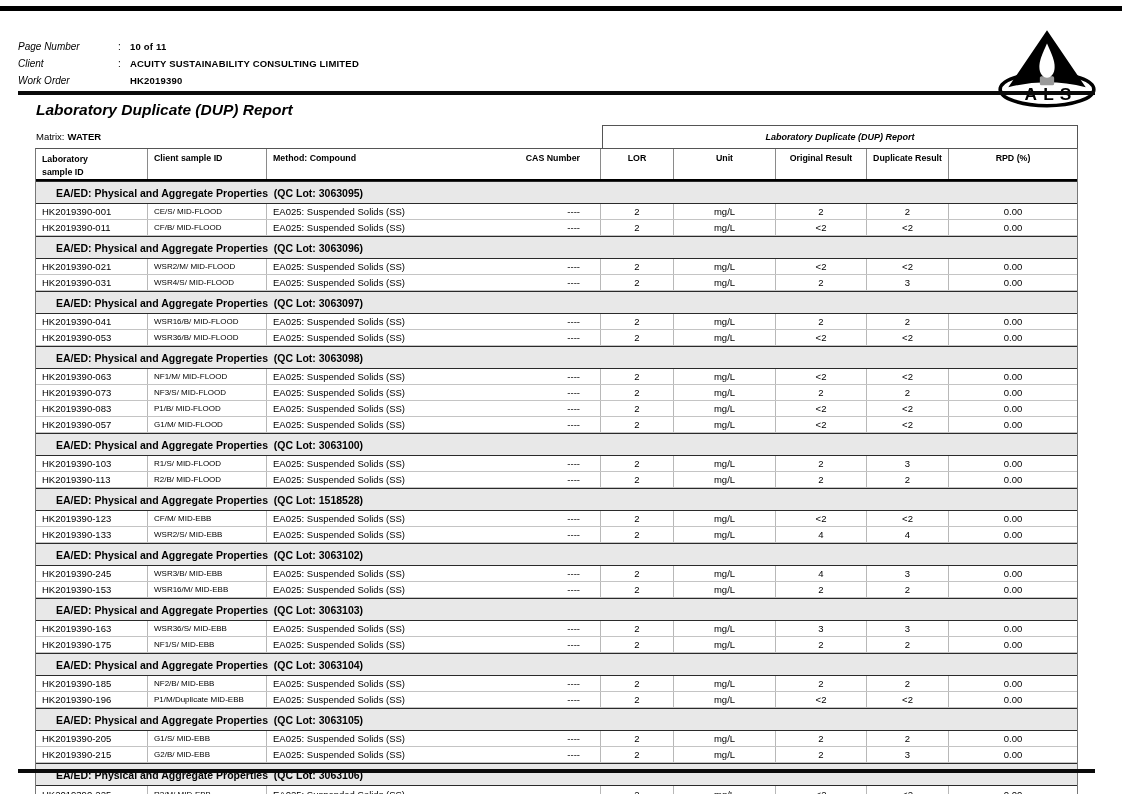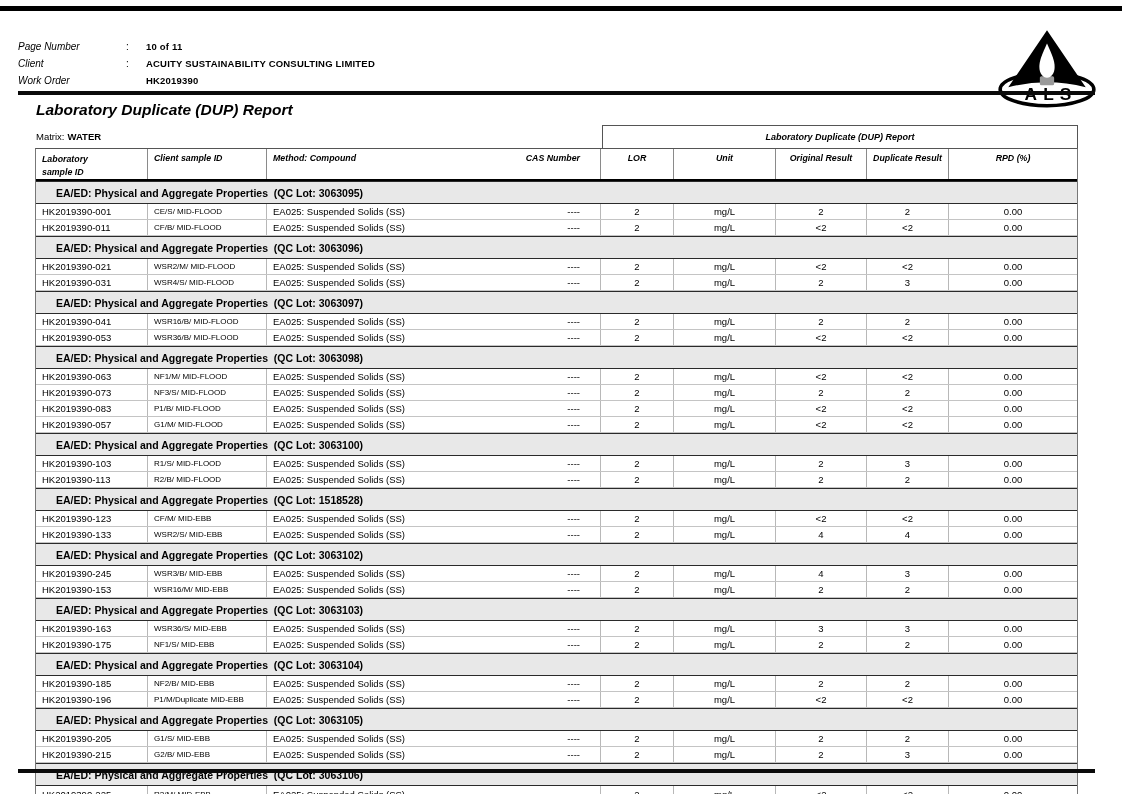--- a/index.html
+++ b/index.html
@@ -2,21 +2,21 @@
 <html><head>
 <meta charset="utf-8">
 <style>
   html,body{margin:0;padding:0;background:#fff;}
   .page{position:relative;width:1122px;height:794px;background:#ffffff;overflow:hidden;
         font-family:"Liberation Sans",sans-serif;color:#000;}
   .topbar{position:absolute;left:0;top:6px;width:1122px;height:5px;background:#000;}
 
   
   .letterhead{position:absolute;left:18px;top:38px;}
-  .meta-row{display:flex;height:17px;align-items:center;gap:8px;}
+  .meta-row{display:flex;height:17px;align-items:center;}
   .meta-label{width:100px;font-style:italic;font-size:10px;}
   .meta-sep{width:12px;font-size:10px;}
   .meta-value{font-weight:bold;font-size:9.5px;letter-spacing:.2px;}
 
   .logo{position:absolute;left:992px;top:28px;width:110px;height:80px;}
 
   .rule{position:absolute;left:18px;width:1077px;background:#0a0a0a;}
   .rule-top{top:91px;height:4px;}
   .rule-bottom{top:769px;height:4px;}
 
@@ -40,21 +40,21 @@
   .c-client{width:119px;padding-left:6px;}
   .c-method{width:215px;padding-left:6px;}
   .c-cas{width:119px;justify-content:flex-end;padding-right:20px;}
   .c-lor{width:73px;justify-content:center;}
   .c-unit{width:102px;justify-content:center;}
   .c-orig{width:91px;justify-content:center;}
   .c-dup{width:82px;justify-content:center;}
   .c-rpd{flex:1 1 auto;justify-content:center;}
   .c-lab,.c-client,.c-cas,.c-lor,.c-unit,.c-orig,.c-dup{border-right:1px solid #b8b8b8;}
 
-  .hdr-row .cell{align-items:flex-start;padding-top:4px;font-style:italic;font-weight:bold;
+  .hdr-row .cell{align-items:flex-start;padding-top:4px;font-weight:bold;
                  font-size:8.8px;border-right-color:#8a8a8a;}
   .hdr-row .c-lab{display:block;padding:4px 0 0 6px;line-height:12.5px;}
 
   .section-band{height:23px;box-sizing:border-box;background:#e8e8e8;
                 border-top:1px solid #2a2a2a;border-bottom:1px solid #2a2a2a;
                 display:flex;align-items:center;padding-left:20px;
                 font-weight:bold;font-size:10.5px;white-space:pre;}
   .data-row{display:flex;height:16px;box-sizing:border-box;border-bottom:1px solid #c4c4c4;}
   #tbl-body .data-row:last-child{border-bottom:none;}
   .data-row .c-client{font-size:8px;}

